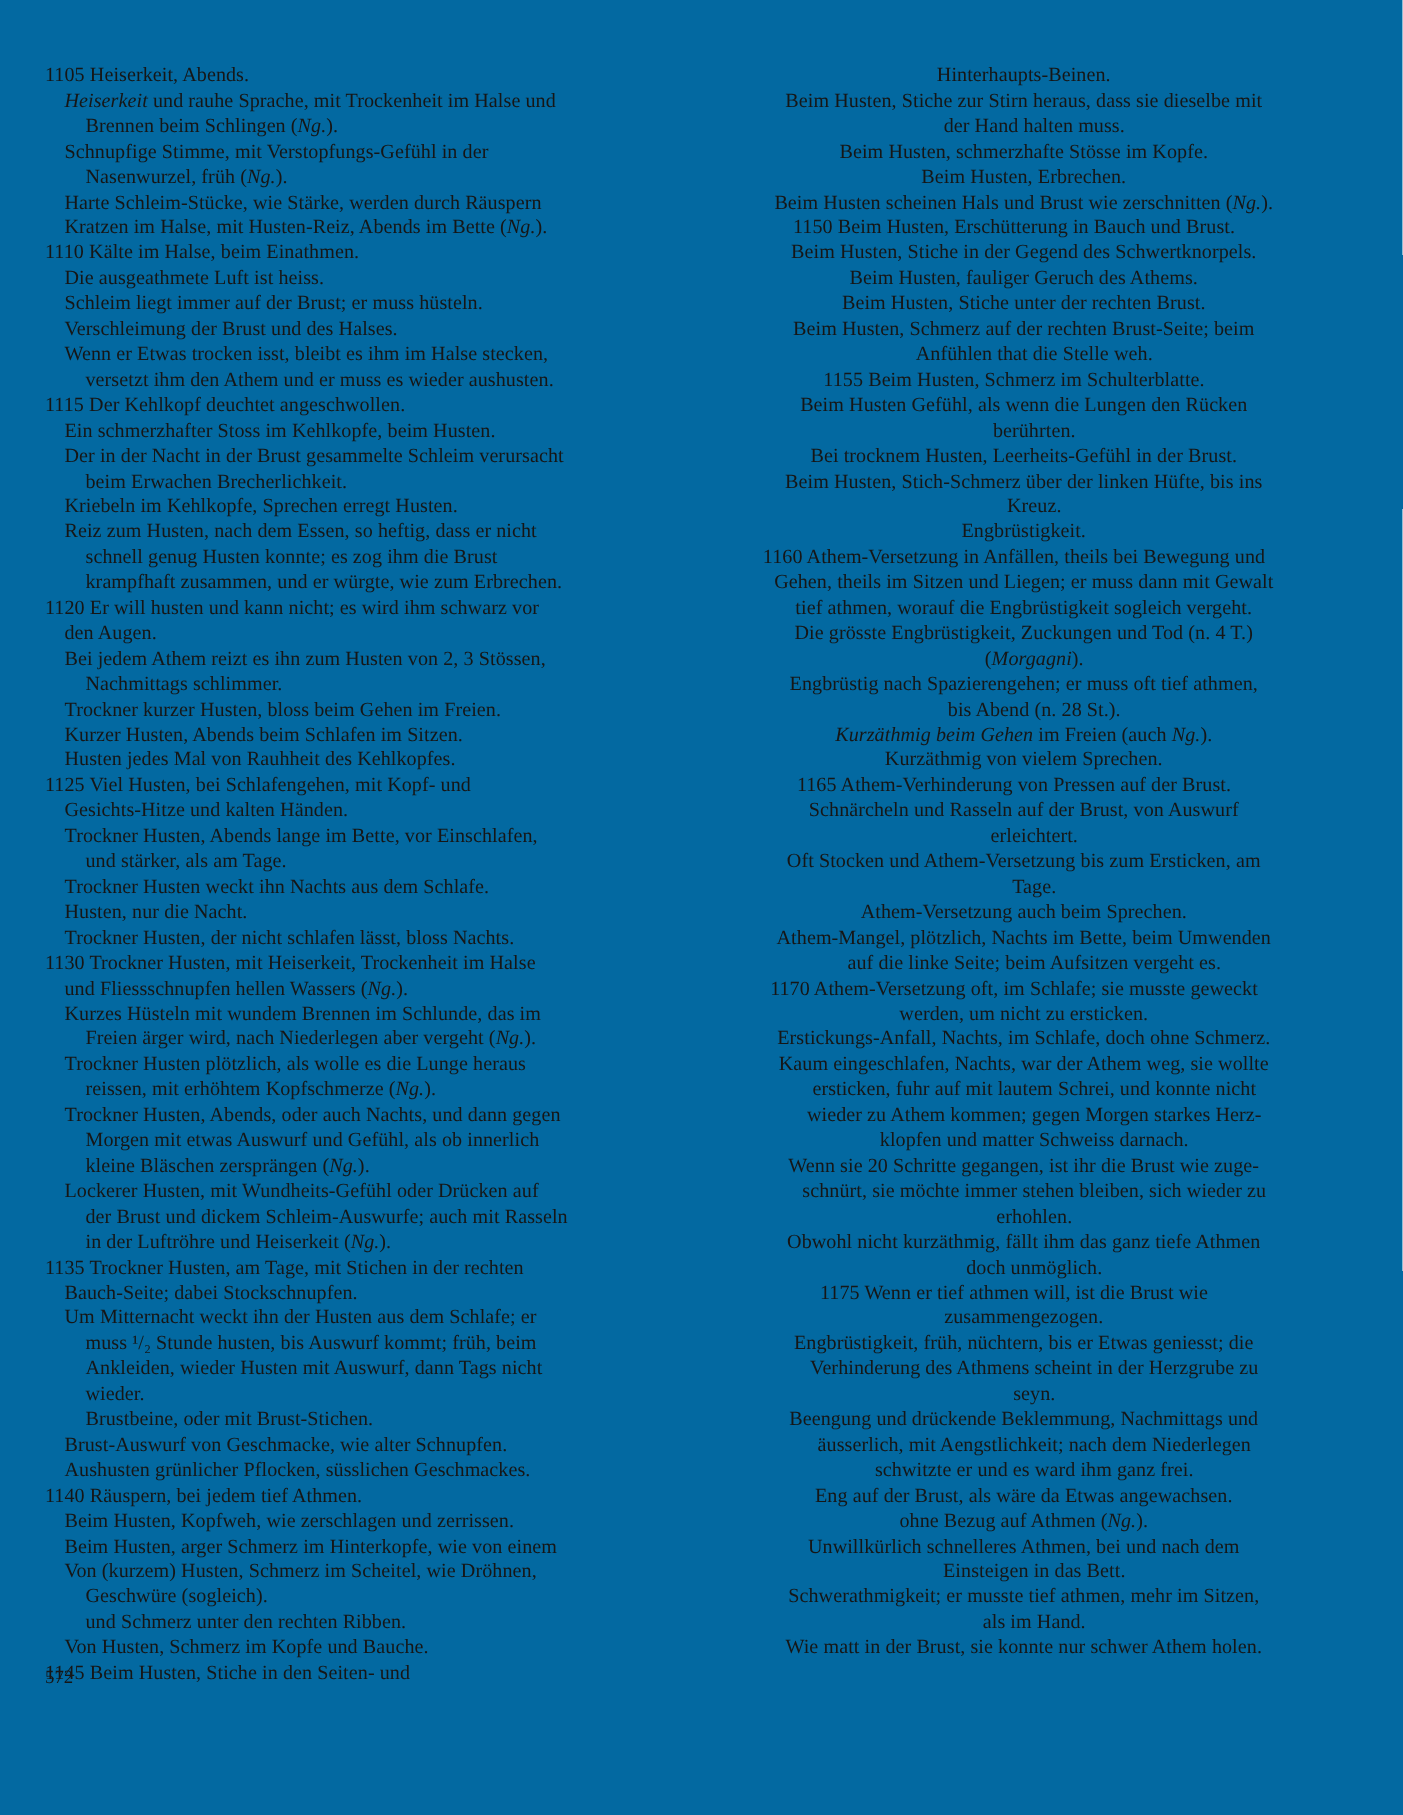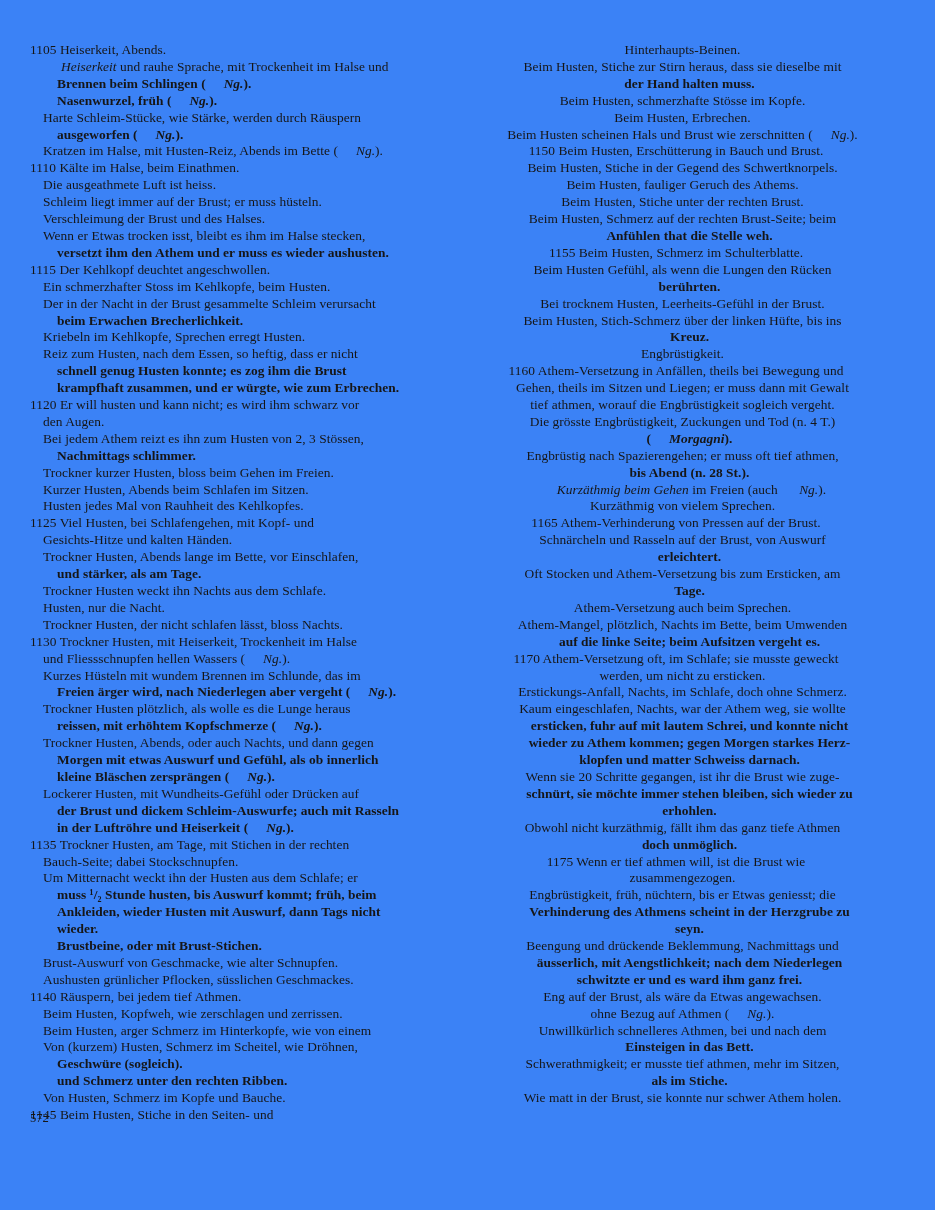--- a/index.html
+++ b/index.html
@@ -10,21 +10,21 @@
   body {
     width: 935px;
     height: 1210px;
     font-family: "Liberation Serif", serif;
     color: #161616;
   }
   .page {
     position: relative;
     width: 935px;
     height: 1210px;
-    background: #3b82f6;
+    background: #0369a1;
     overflow: hidden;
   }
   .cols {
     display: flex;
     padding: 42px 0 0 30px;
     gap: 9px;
   }
   .col {
     width: 401px;
     flex: none;
@@ -34,42 +34,42 @@
     text-align: center;
   }
   .ln {
     margin: 0;
     font-size: 13.4px;
     line-height: 16.9px;
     white-space: nowrap;
     letter-spacing: 0.05px;
   }
   .ln.ind1 { padding-left: 13px; }
-  .ln.ind2 { padding-left: 27px; font-weight: bold; }
-  .ln i { font-style: italic; margin-left: 18px; }
+  .ln.ind2 { padding-left: 27px; }
+  .ln i { font-style: italic; }
   .folio {
     position: absolute;
     left: 30px;
     top: 1110px;
     font-size: 12.5px;
     line-height: 16px;
   }
 </style>
 </head>
 <body>
 
 <div class="page">
   <div class="cols">
     <div class="col" id="col-left">
         <p class="ln ind0">1105 Heiserkeit, Abends.</p>
         <p class="ln ind1"><i>Heiserkeit</i> und rauhe Sprache, mit Trockenheit im Halse und</p>
         <p class="ln ind2">Brennen beim Schlingen (<i>Ng.</i>).</p>
+        <p class="ln ind1">Schnupfige Stimme, mit Verstopfungs-Gefühl in der</p>
         <p class="ln ind2">Nasenwurzel, früh (<i>Ng.</i>).</p>
         <p class="ln ind1">Harte Schleim-Stücke, wie Stärke, werden durch Räuspern</p>
-        <p class="ln ind2">ausgeworfen (<i>Ng.</i>).</p>
         <p class="ln ind1">Kratzen im Halse, mit Husten-Reiz, Abends im Bette (<i>Ng.</i>).</p>
         <p class="ln ind0">1110 Kälte im Halse, beim Einathmen.</p>
         <p class="ln ind1">Die ausgeathmete Luft ist heiss.</p>
         <p class="ln ind1">Schleim liegt immer auf der Brust; er muss hüsteln.</p>
         <p class="ln ind1">Verschleimung der Brust und des Halses.</p>
         <p class="ln ind1">Wenn er Etwas trocken isst, bleibt es ihm im Halse stecken,</p>
         <p class="ln ind2">versetzt ihm den Athem und er muss es wieder aushusten.</p>
         <p class="ln ind0">1115 Der Kehlkopf deuchtet angeschwollen.</p>
         <p class="ln ind1">Ein schmerzhafter Stoss im Kehlkopfe, beim Husten.</p>
         <p class="ln ind1">Der in der Nacht in der Brust gesammelte Schleim verursacht</p>
@@ -177,18 +177,18 @@
         <p class="ln ind2">Verhinderung des Athmens scheint in der Herzgrube zu</p>
         <p class="ln ind2">seyn.</p>
         <p class="ln ind1">Beengung und drückende Beklemmung, Nachmittags und</p>
         <p class="ln ind2">äusserlich, mit Aengstlichkeit; nach dem Niederlegen</p>
         <p class="ln ind2">schwitzte er und es ward ihm ganz frei.</p>
         <p class="ln ind1">Eng auf der Brust, als wäre da Etwas angewachsen.</p>
         <p class="ln ind1">ohne Bezug auf Athmen (<i>Ng.</i>).</p>
         <p class="ln ind1">Unwillkürlich schnelleres Athmen, bei und nach dem</p>
         <p class="ln ind2">Einsteigen in das Bett.</p>
         <p class="ln ind1">Schwerathmigkeit; er musste tief athmen, mehr im Sitzen,</p>
-        <p class="ln ind2">als im Stiche.</p>
+        <p class="ln ind2">als im Hand.</p>
         <p class="ln ind1">Wie matt in der Brust, sie konnte nur schwer Athem holen.</p>
       </div>
   </div>
   <div class="folio">572</div>
 </div>
 
 </body></html>

